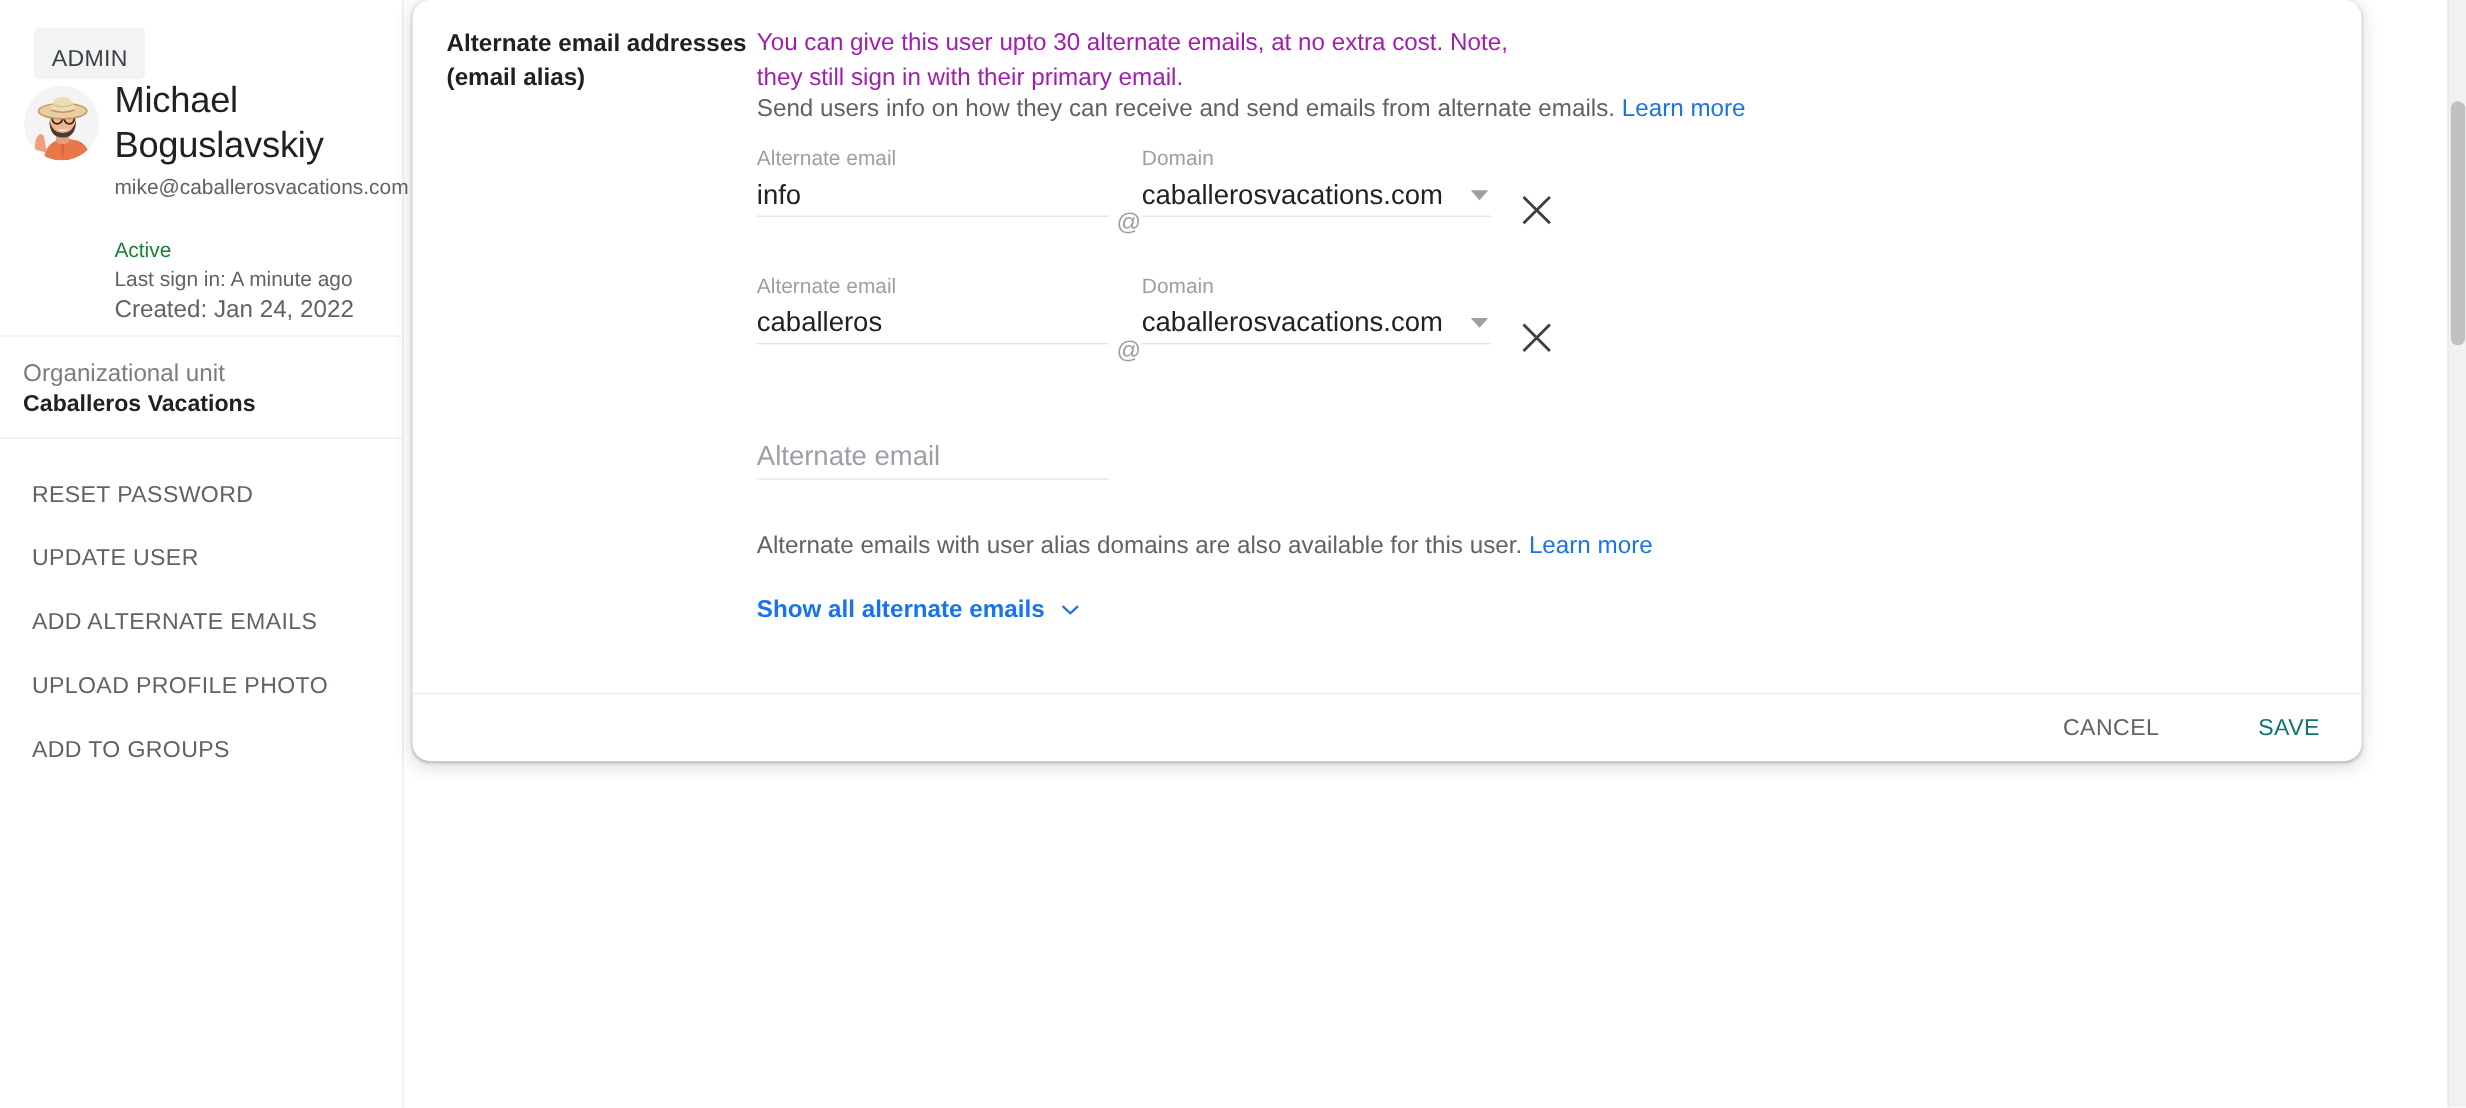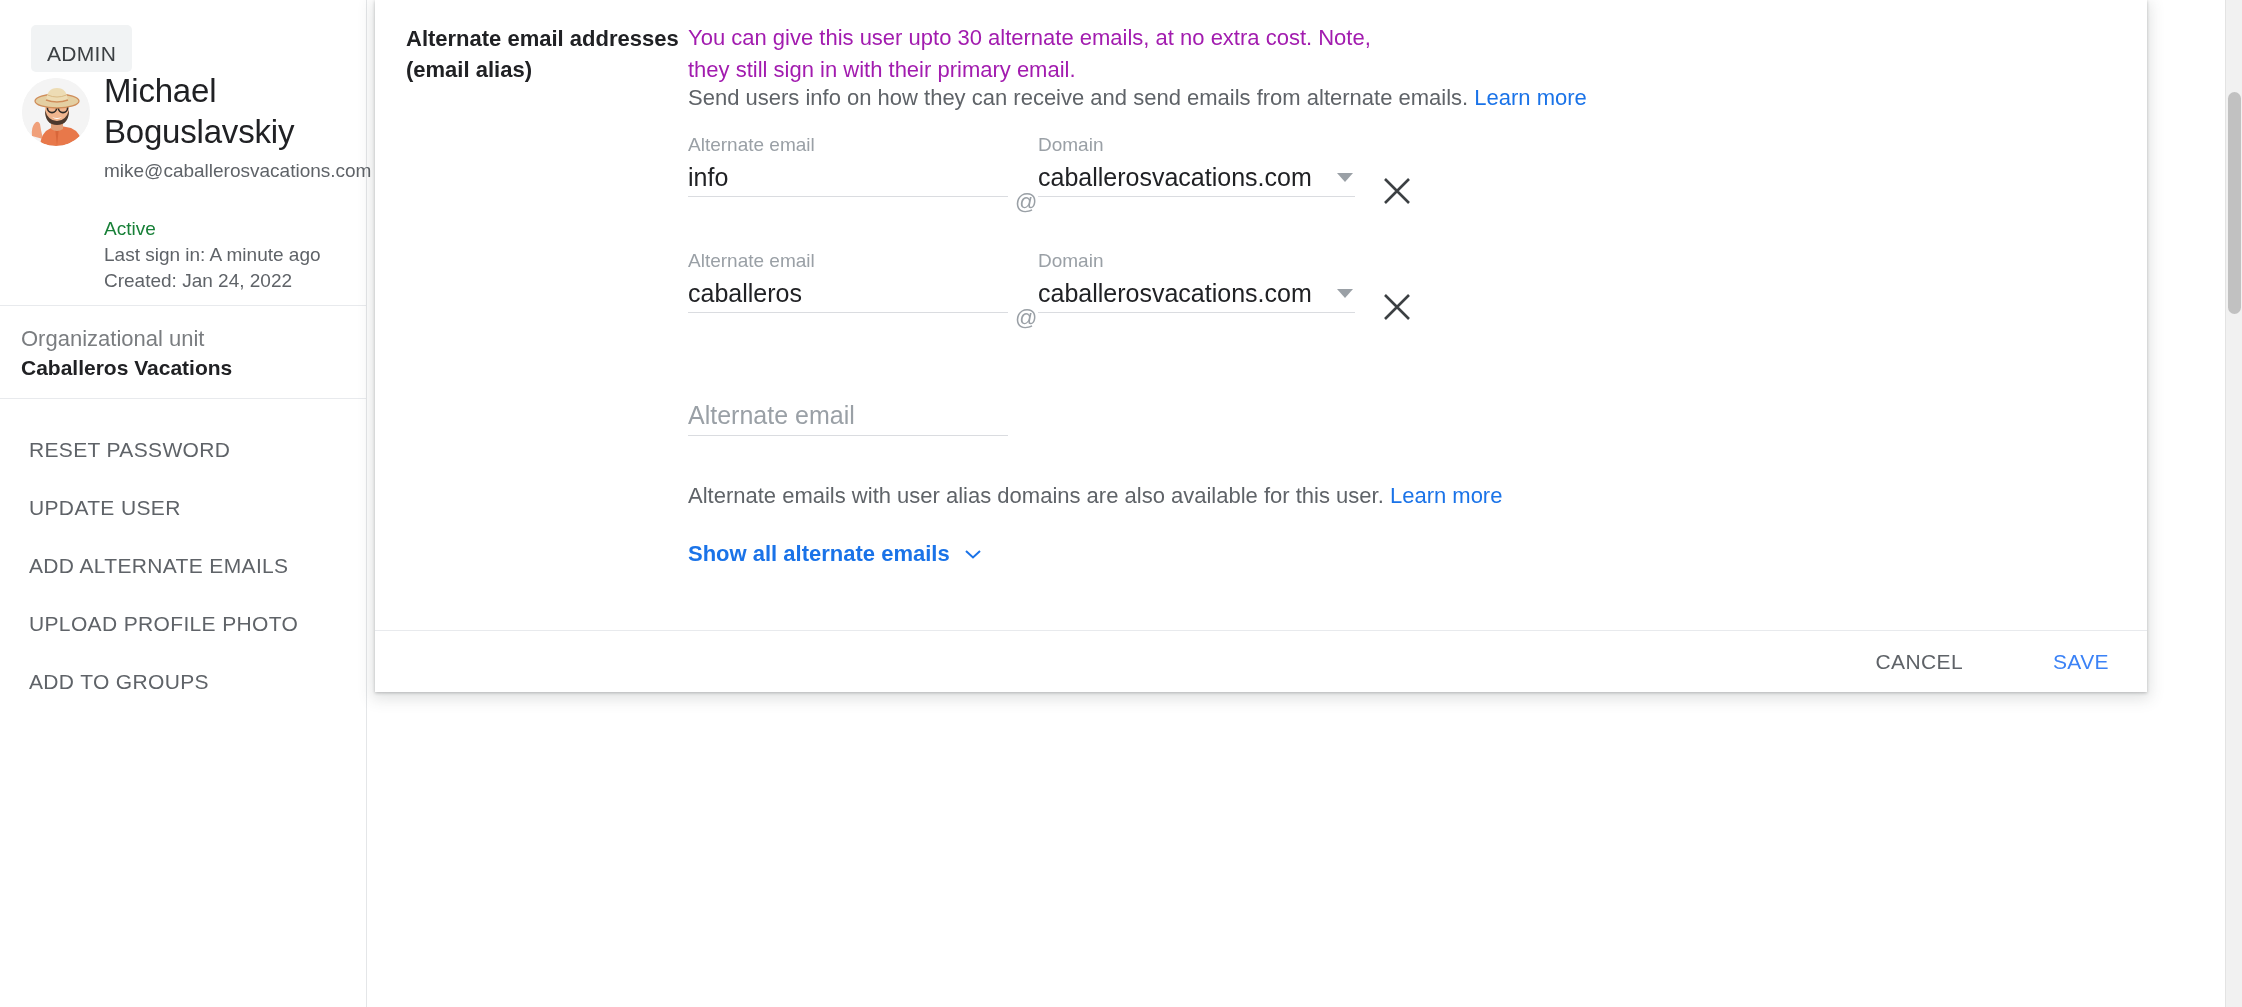--- a/index.html
+++ b/index.html
@@ -102,21 +102,21 @@
     top: 172px;
     font-size: 19px;
     line-height: 26px;
     color: #5f6368;
     white-space: nowrap;
   }
   .user-meta2 {
     position: absolute;
     left: 104px;
     top: 198px;
-    font-size: 19px;
+    font-size: 22px;
     line-height: 26px;
     color: #5f6368;
     white-space: nowrap;
   }
 
   .divider {
     position: absolute;
     left: 0;
     width: 366px;
     height: 1px;
@@ -166,20 +166,21 @@
   #dialog {
     position: absolute;
     left: 375px;
     top: 0px;
     width: 1772px;
     height: 692px;
     background: #ffffff;
     box-shadow: 0 1px 3px rgba(60,64,67,0.30), 0 4px 14px 3px rgba(60,64,67,0.15);
     box-sizing: border-box;
     overflow: hidden;
+    border-radius: 16px;
   }
 
   #dialog-body {
     position: absolute;
     left: 0; top: 0;
     width: 1772px;
     height: 630px;
     overflow: hidden;
   }
 
@@ -343,21 +344,21 @@
     position: absolute;
     top: 14px;
     height: 34px;
     line-height: 34px;
     font-size: 21px;
     letter-spacing: 0.4px;
     cursor: pointer;
     white-space: nowrap;
   }
   #btn-cancel { right: 184px; color: #5f6368; }
-  #btn-save   { right: 38px;  color: #3b82f6; }
+  #btn-save   { right: 38px;  color: #0f766e; }
 
   
   #page-scrollbar {
     position: absolute;
     right: 0;
     top: 0;
     width: 17px;
     height: 1007px;
     background: #f1f1f1;
     border-left: 1px solid #e3e3e3;

